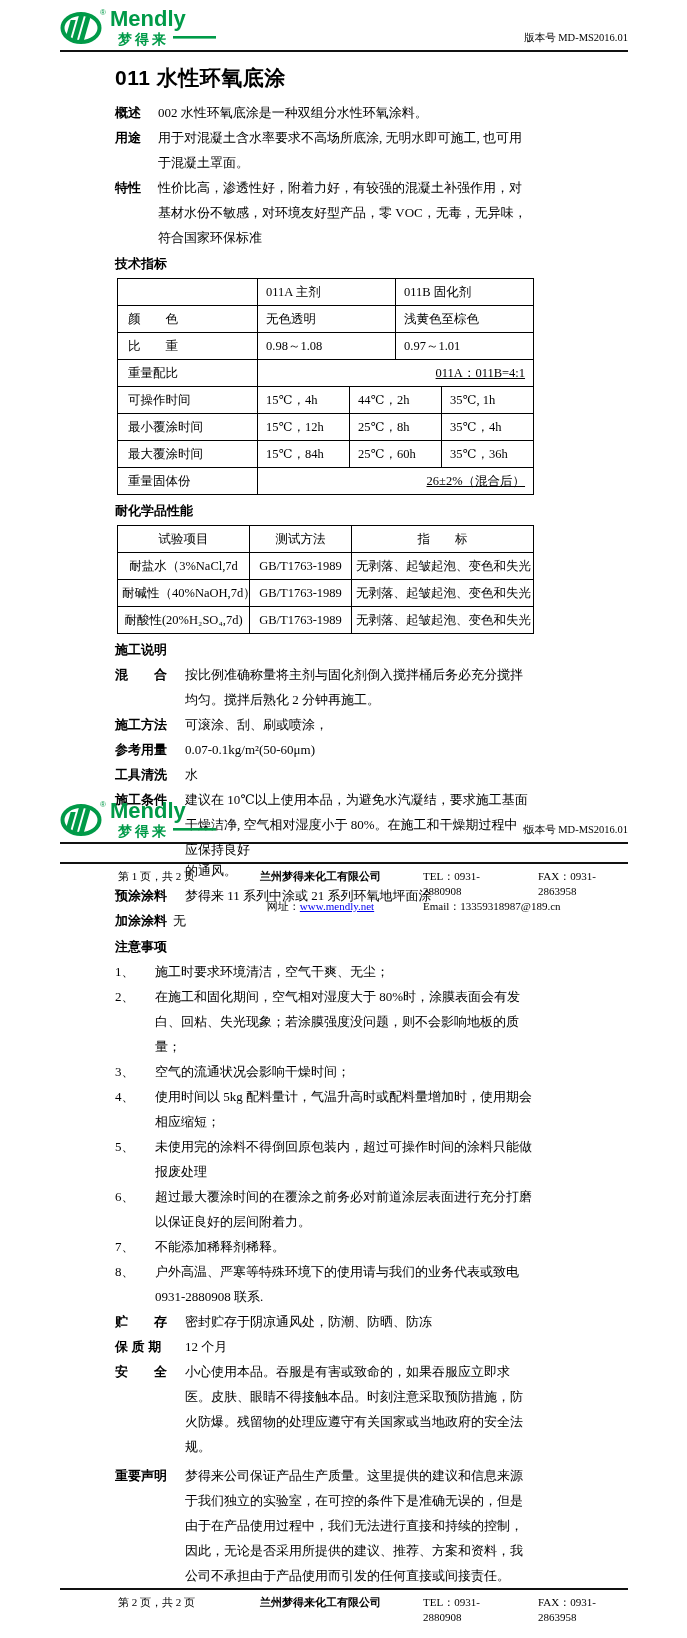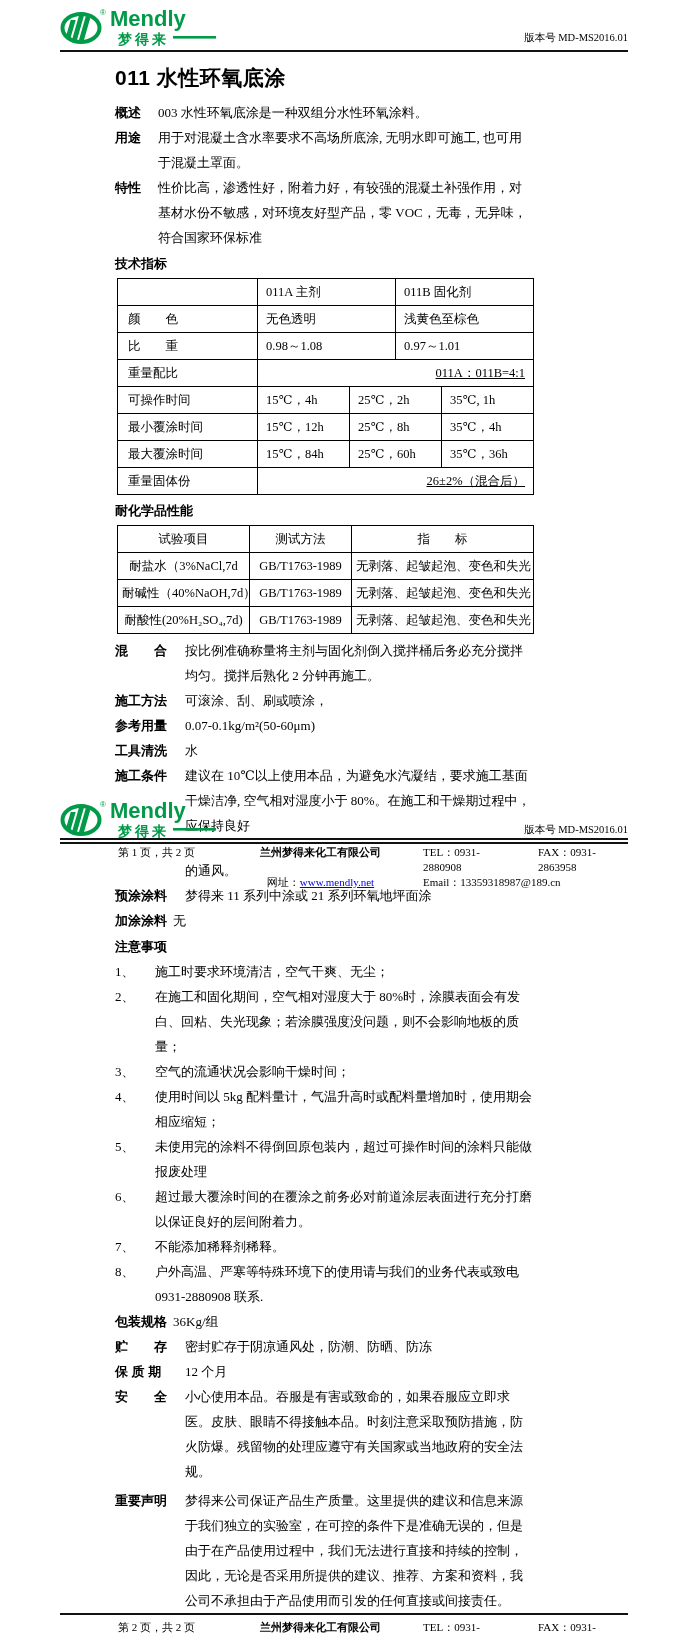--- a/index.html
+++ b/index.html
@@ -79,21 +79,21 @@
     <div class="version">版本号 MD-MS2016.01</div>
   </div>
   <div class="hdr-rule"></div>
 
   <div class="content">
 
     <div class="doc-title">011 水性环氧底涂</div>
 
     <div class="row row-s">
       <span class="lbl">概述</span>
-      <span class="txt">003 水性环氧底涂是一种双组分水性环氧涂料。</span>
+      <span class="txt">002 水性环氧底涂是一种双组分水性环氧涂料。</span>
     </div>
     <div class="row row-s">
       <span class="lbl">用途</span>
       <span class="txt">用于对混凝土含水率要求不高场所底涂, 无明水即可施工, 也可用于混凝土罩面。</span>
     </div>
     <div class="row row-s">
       <span class="lbl">特性</span>
       <span class="txt">性价比高，渗透性好，附着力好，有较强的混凝土补强作用，对基材水份不敏感，对环境友好型产品，零 VOC，无毒，无异味，符合国家环保标准</span>
     </div>
 
@@ -120,21 +120,21 @@
         <td colspan="3">0.98～1.08</td>
         <td colspan="3">0.97～1.01</td>
       </tr>
       <tr>
         <td class="c0">重量配比</td>
         <td colspan="6" class="ctr">011A：011B=4:1</td>
       </tr>
       <tr>
         <td class="c0">可操作时间</td>
         <td colspan="2">15℃，4h</td>
-        <td colspan="2">25℃，2h</td>
+        <td colspan="2">44℃，2h</td>
         <td colspan="2">35℃, 1h</td>
       </tr>
       <tr>
         <td class="c0">最小覆涂时间</td>
         <td colspan="2">15℃，12h</td>
         <td colspan="2">25℃，8h</td>
         <td colspan="2">35℃，4h</td>
       </tr>
       <tr>
         <td class="c0">最大覆涂时间</td>
@@ -174,20 +174,21 @@
         <td>无剥落、起皱起泡、变色和失光</td>
       </tr>
       <tr>
         <td>耐酸性(20%H₂SO₄,7d)</td>
         <td>GB/T1763-1989</td>
         <td>无剥落、起皱起泡、变色和失光</td>
       </tr>
     </tbody>
       </table>
 
+    <div class="sec-h">施工说明</div>
 
     <div class="row">
       <span class="lbl">混　　合</span>
       <span class="txt">按比例准确称量将主剂与固化剂倒入搅拌桶后务必充分搅拌均匀。搅拌后熟化 2 分钟再施工。</span>
     </div>
     <div class="row">
       <span class="lbl">施工方法</span>
       <span class="txt">可滚涂、刮、刷或喷涂，</span>
     </div>
     <div class="row">
@@ -296,24 +297,20 @@
     <div class="note">
       <span class="num">7、</span>
       <span class="ntext">不能添加稀释剂稀释。</span>
     </div>
     <div class="note">
       <span class="num">8、</span>
       <span class="ntext">户外高温、严寒等特殊环境下的使用请与我们的业务代表或致电 0931-2880908 联系.</span>
     </div>
 
     <div class="row">
-      <span class="lbl" style="flex-basis:58px">包装规格</span>
-      <span class="txt">36Kg/组</span>
-    </div>
-    <div class="row">
       <span class="lbl">贮　　存</span>
       <span class="txt">密封贮存于阴凉通风处，防潮、防晒、防冻</span>
     </div>
     <div class="row">
       <span class="lbl">保 质 期</span>
       <span class="txt">12 个月</span>
     </div>
     <div class="row">
       <span class="lbl">安　　全</span>
       <span class="txt">小心使用本品。吞服是有害或致命的，如果吞服应立即求医。皮肤、眼睛不得接触本品。时刻注意采取预防措施，防火防爆。残留物的处理应遵守有关国家或当地政府的安全法规。</span>

